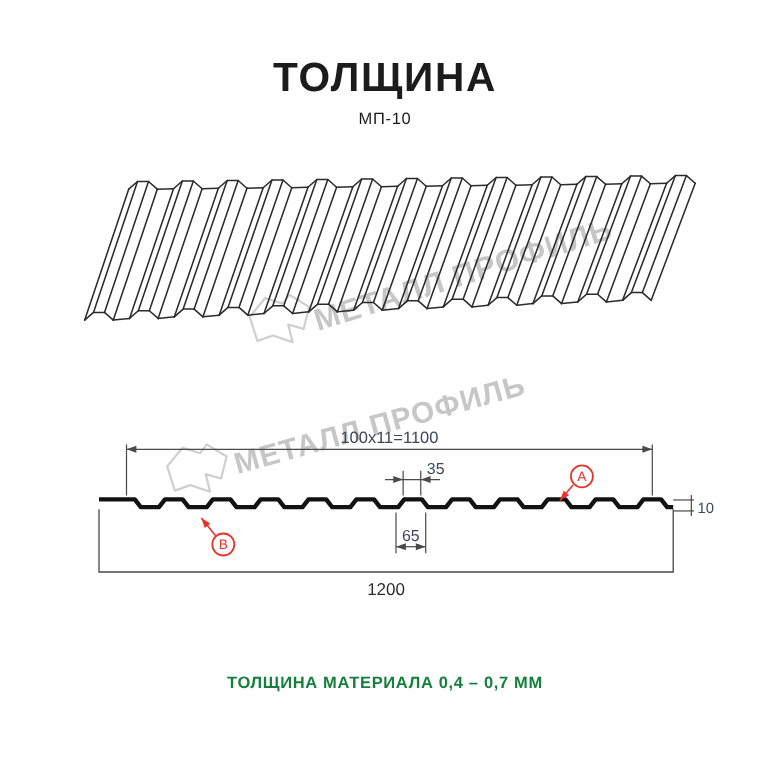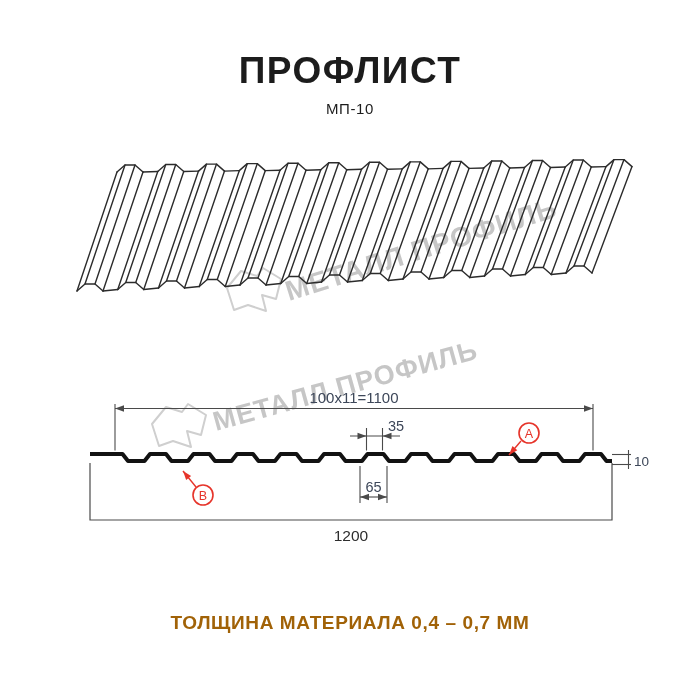--- a/index.html
+++ b/index.html
@@ -1,41 +1,41 @@
 <!DOCTYPE html>
 <html><head>
 <meta charset="utf-8">
 <style>
   html,body{margin:0;padding:0}
   body{width:700px;height:700px;background:#ffffff;font-family:"Liberation Sans",sans-serif;position:relative;overflow:hidden}
   .hdr{position:absolute;left:0;right:0;text-align:center;color:#1c1c1c}
   .title{top:50px;font-size:37px;font-weight:800;letter-spacing:1.5px}
   .subtitle{top:100px;font-size:15px;font-weight:400;letter-spacing:.6px}
-  .caption{top:612px;font-size:19px;font-weight:700;letter-spacing:.6px;color:#a16207}
+  .caption{top:612px;font-size:15px;font-weight:700;letter-spacing:.6px;color:#15803d}
   svg.stage{position:absolute;left:0;top:0}
   .wm-logo{fill:none;stroke:var(--wm-outline);stroke-width:2;stroke-linejoin:round}
   .wm-text{fill:var(--wm-color);font-size:28px;font-weight:700;letter-spacing:1px}
   .wm-text-2{font-size:27px}
   .sheet-line{stroke:var(--sheet-line);stroke-width:1.4;fill:none;stroke-linejoin:round;stroke-linecap:round}
   .profile{stroke:var(--profile);stroke-width:4;fill:none;stroke-linejoin:round}
   .rect-outline{stroke:var(--line);stroke-width:1.2;fill:none}
   .dim-line{stroke:var(--line);stroke-width:1.1;fill:none}
   .dim-head{fill:var(--line);stroke:none}
   .red-head{fill:var(--red);stroke:none}
   .dim-text{fill:var(--dim-text);font-size:14.5px}
   .dim-text-top{font-size:15px}
   .total-text{fill:var(--total-text);font-size:15.5px}
   .callout circle{fill:#ffffff;stroke:var(--red);stroke-width:1.6}
   .callout text{fill:var(--red);font-size:12.5px}
   .callout line{stroke:var(--red);stroke-width:1.4}
 </style>
 </head>
 <body style="--wm-color: #c6c6c6; --wm-outline: #cfcfcf; --sheet-line: #2b2b2b; --red: #e6342a; --dim-text: #3d4759; --line: #4a4a4a; --profile: #121212; --total-text: #2d2d2d;">
 
-<div class="hdr title">ПРОФЛИСТ</div>
+<div class="hdr title">ТОЛЩИНА</div>
 <div class="hdr subtitle">МП-10</div>
 
 <svg class="stage" width="700" height="700" viewBox="0 0 700 700">
 
   <g>
     <path class="wm-logo" d="M234,310 L227,288 L241,271 L257,276 L263,268 L281,279 L276,299 L262,295 L266,311 L248,305 Z"></path>
     <text class="wm-text" transform="translate(289,301) rotate(-17.5)">МЕТАЛЛ ПРОФИЛЬ</text>
   </g>
 
   <g>

